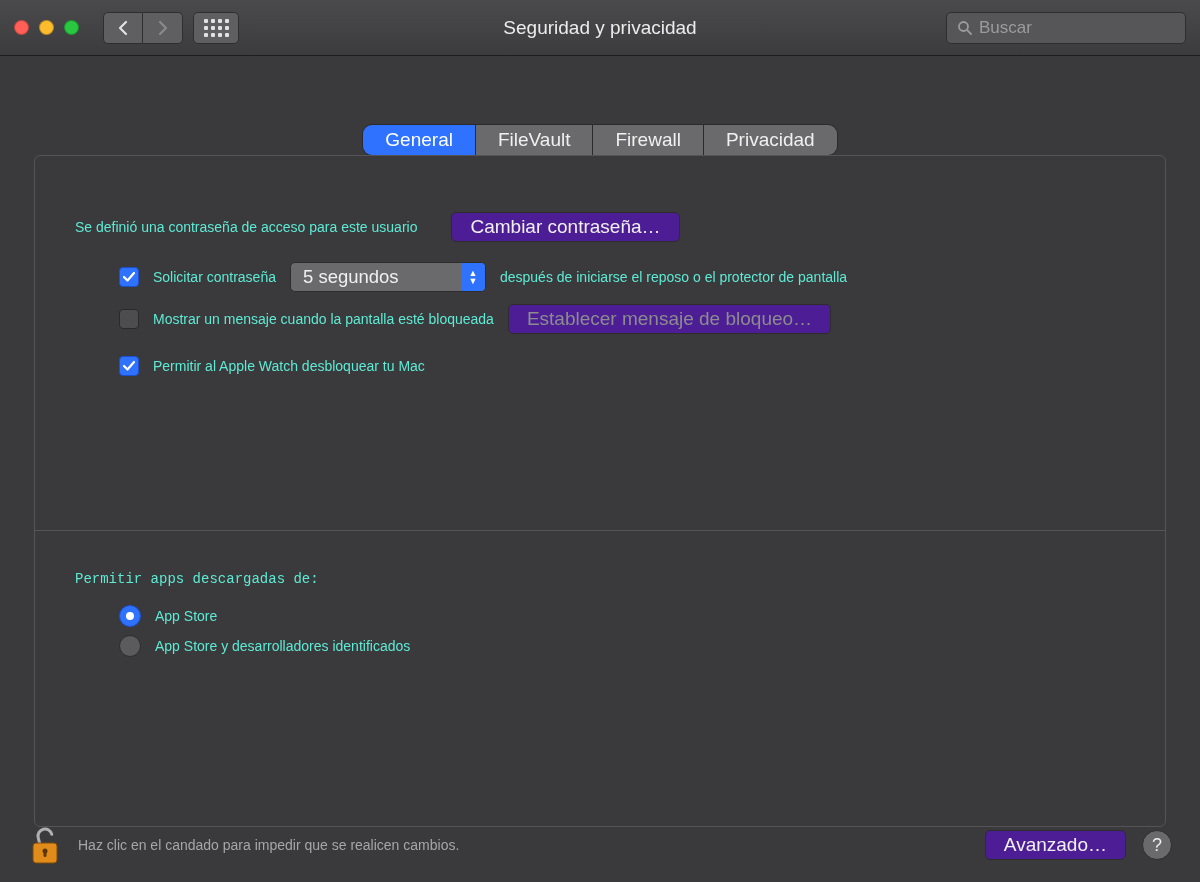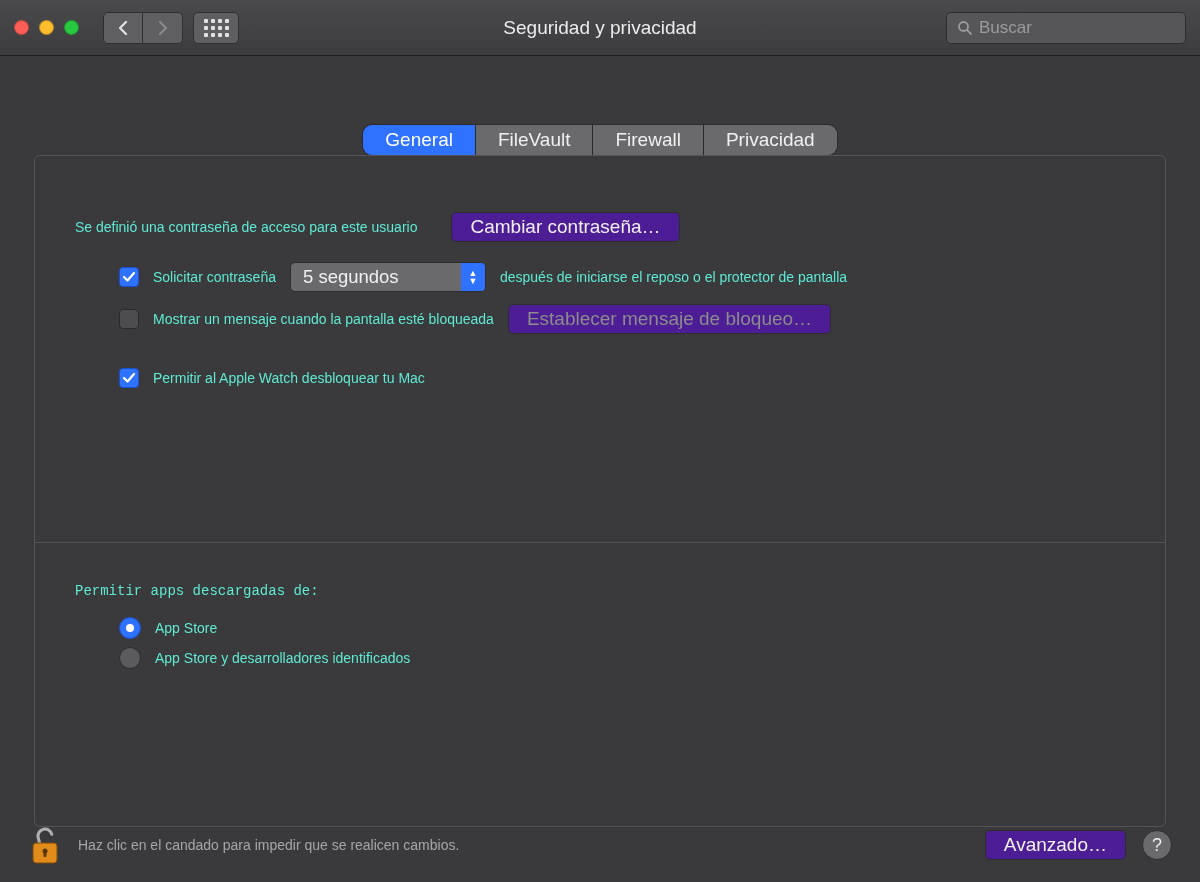--- a/index.html
+++ b/index.html
@@ -251,21 +251,21 @@
       </div>
       <span class="label">después de iniciarse el reposo o el protector de pantalla</span>
     </div>
 
     <div class="row indent">
       <div class="checkbox off"></div>
       <span class="label">Mostrar un mensaje cuando la pantalla esté bloqueada</span>
       <div class="pushbtn disabled">Establecer mensaje de bloqueo…</div>
     </div>
 
-    <div class="row indent" style="margin-top:34px;">
+    <div class="row indent" style="margin-top:22px;">
       <div class="checkbox on">
         <svg viewBox="0 0 14 14">
             <path d="M2 7 L5.5 10.5 L12 3" stroke="#fff" stroke-width="2.2" fill="none" stroke-linecap="round" stroke-linejoin="round"></path>
           </svg>
       </div>
       <span class="label">Permitir al Apple Watch desbloquear tu Mac</span>
     </div>
 
     <div style="height:110px;"></div>
     <div class="divider"></div>

